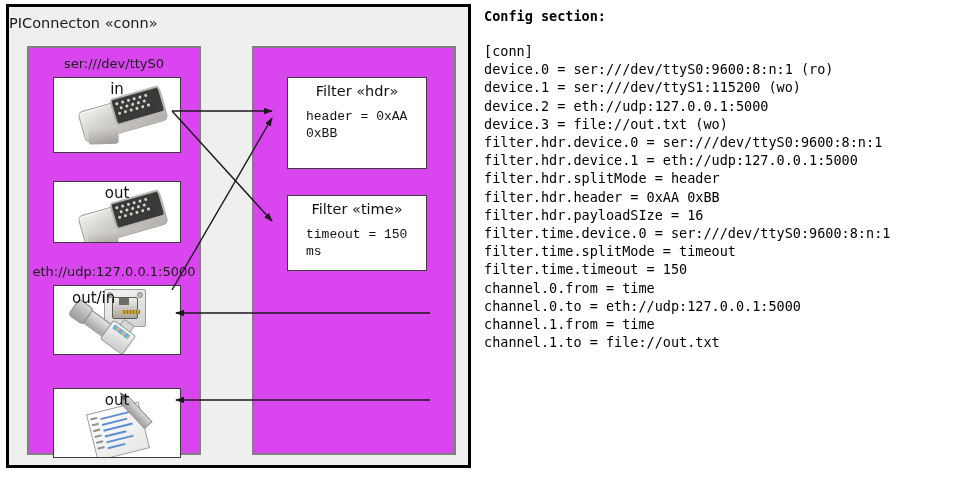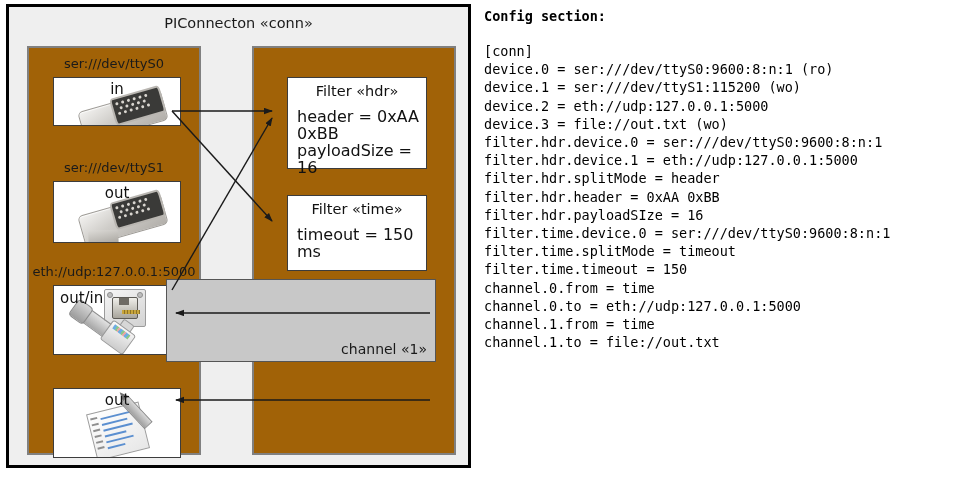--- a/index.html
+++ b/index.html
@@ -28,28 +28,27 @@
     width: 465px; height: 464px;
     background: #efefef;
     border: 3px solid #000000;
     box-sizing: border-box;
   }
 
   .outer-title {
     position: absolute;
     left: 0; top: 8px;
     width: 100%;
-    text-align: center;
     font-size: 14.5px;
     color: #1a1a1a;
   }
 
   .group-box {
     position: absolute;
-    background: #a16207;
+    background: #d946ef;
     border: 2px solid #808080;
     box-sizing: border-box;
   }
 
   .devices-group {
     left: 18px; top: 39px;
     width: 174px; height: 409px;
   }
 
   .filters-group {
@@ -86,21 +85,21 @@
     position: absolute;
     left: 0; top: 2px;
     width: 100%;
     text-align: center;
     font-size: 15px;
     color: #111111;
     z-index: 3;
   }
 
   .dev-card-label.left-label {
-    left: 6px;
+    left: 18px;
     width: auto;
     text-align: right;
     top: 3px;
   }
 
   .icon-wrap {
     position: absolute;
     left: 0; top: 0;
     width: 100%; height: 100%;
     overflow: hidden;
@@ -306,24 +305,25 @@
   .filter-card .f-title {
     position: absolute;
     left: 0; top: 5px;
     width: 100%;
     text-align: center;
     font-size: 14.5px;
     color: #111111;
   }
   .filter-card .f-body {
     position: absolute;
-    left: 9px; top: 30px;
-    font-size: 16px;
+    left: 18px; top: 30px;
+    font-size: 13px;
     line-height: 17px;
     color: #111111;
+    font-family: Liberation Mono, monospace;
   }
 
   
   .channel-box {
     position: absolute;
     background: #c8c8c8;
     border: 1.5px solid #555555;
     box-sizing: border-box;
   }
   .channel-label {
@@ -371,21 +371,21 @@
 
 <div id="diagram">
 
   <div class="outer-frame">
 
     <div class="outer-title">PIConnecton «conn»</div>
 
     <div class="group-box devices-group">
 
       <div class="dev-caption" style="left:0; top:8px; width:100%;">ser:///dev/ttyS0</div>
-      <div class="dev-card" style="left:24px; top:29px; width:128px; height:49px;">
+      <div class="dev-card" style="left:24px; top:29px; width:128px; height:76px;">
         <div class="dev-card-label">in</div>
         <div class="icon-wrap">
           <div class="serial-icon">
             <div class="body"></div>
             <div class="tail"></div>
             <div class="shell"></div>
             <div class="pins">
               <i style="left:0px;top:0px"></i>
                 <i style="left:6px;top:0px"></i>
               <i style="left:12px;top:0px"></i>
@@ -401,21 +401,20 @@
                 <i style="left:6px;top:10px"></i>
               <i style="left:12px;top:10px"></i>
                 <i style="left:18px;top:10px"></i>
               <i style="left:24px;top:10px"></i>
                 <i style="left:30px;top:10px"></i>
             </div>
           </div>
         </div>
       </div>
 
-      <div class="dev-caption" style="left:0; top:112px; width:100%;">ser:///dev/ttyS1</div>
       <div class="dev-card" style="left:24px; top:133px; width:128px; height:62px;">
         <div class="dev-card-label">out</div>
         <div class="icon-wrap">
           <div class="serial-icon">
             <div class="body"></div>
             <div class="tail"></div>
             <div class="shell"></div>
             <div class="pins">
               <i style="left:0px;top:0px"></i>
                 <i style="left:6px;top:0px"></i>
@@ -488,36 +487,32 @@
         </div>
       </div>
     </div>
 
     <div class="group-box filters-group">
 
       <div class="filter-card" style="left:33px; top:29px; width:140px; height:92px;">
         <div class="f-title">Filter «hdr»</div>
         <div class="f-body">
           <div>header = 0xAA 0xBB</div>
-          <div>payloadSize = 16</div>
         </div>
       </div>
 
       <div class="filter-card" style="left:33px; top:147px; width:140px; height:76px;">
         <div class="f-title">Filter «time»</div>
         <div class="f-body">
           <div>timeout = 150 ms</div>
         </div>
       </div>
     </div>
 
 
-    <div class="channel-box" style="left:157px; top:272px; width:270px; height:83px;">
-      <div class="channel-label">channel «1»</div>
-    </div>
   </div>
 
   <svg id="arrows" viewBox="0 0 478 484">
     <defs>
       <marker id="ah" markerWidth="9" markerHeight="9" refX="8" refY="3.2" orient="auto" markerUnits="userSpaceOnUse">
         <path d="M0,0 L9,3.2 L0,6.4 z" fill="#1a1a1a"></path>
       </marker>
     </defs>
 
     <line x1="172" y1="111" x2="272" y2="111" stroke="#1a1a1a" stroke-width="1.4" marker-end="url(#ah)"></line>

